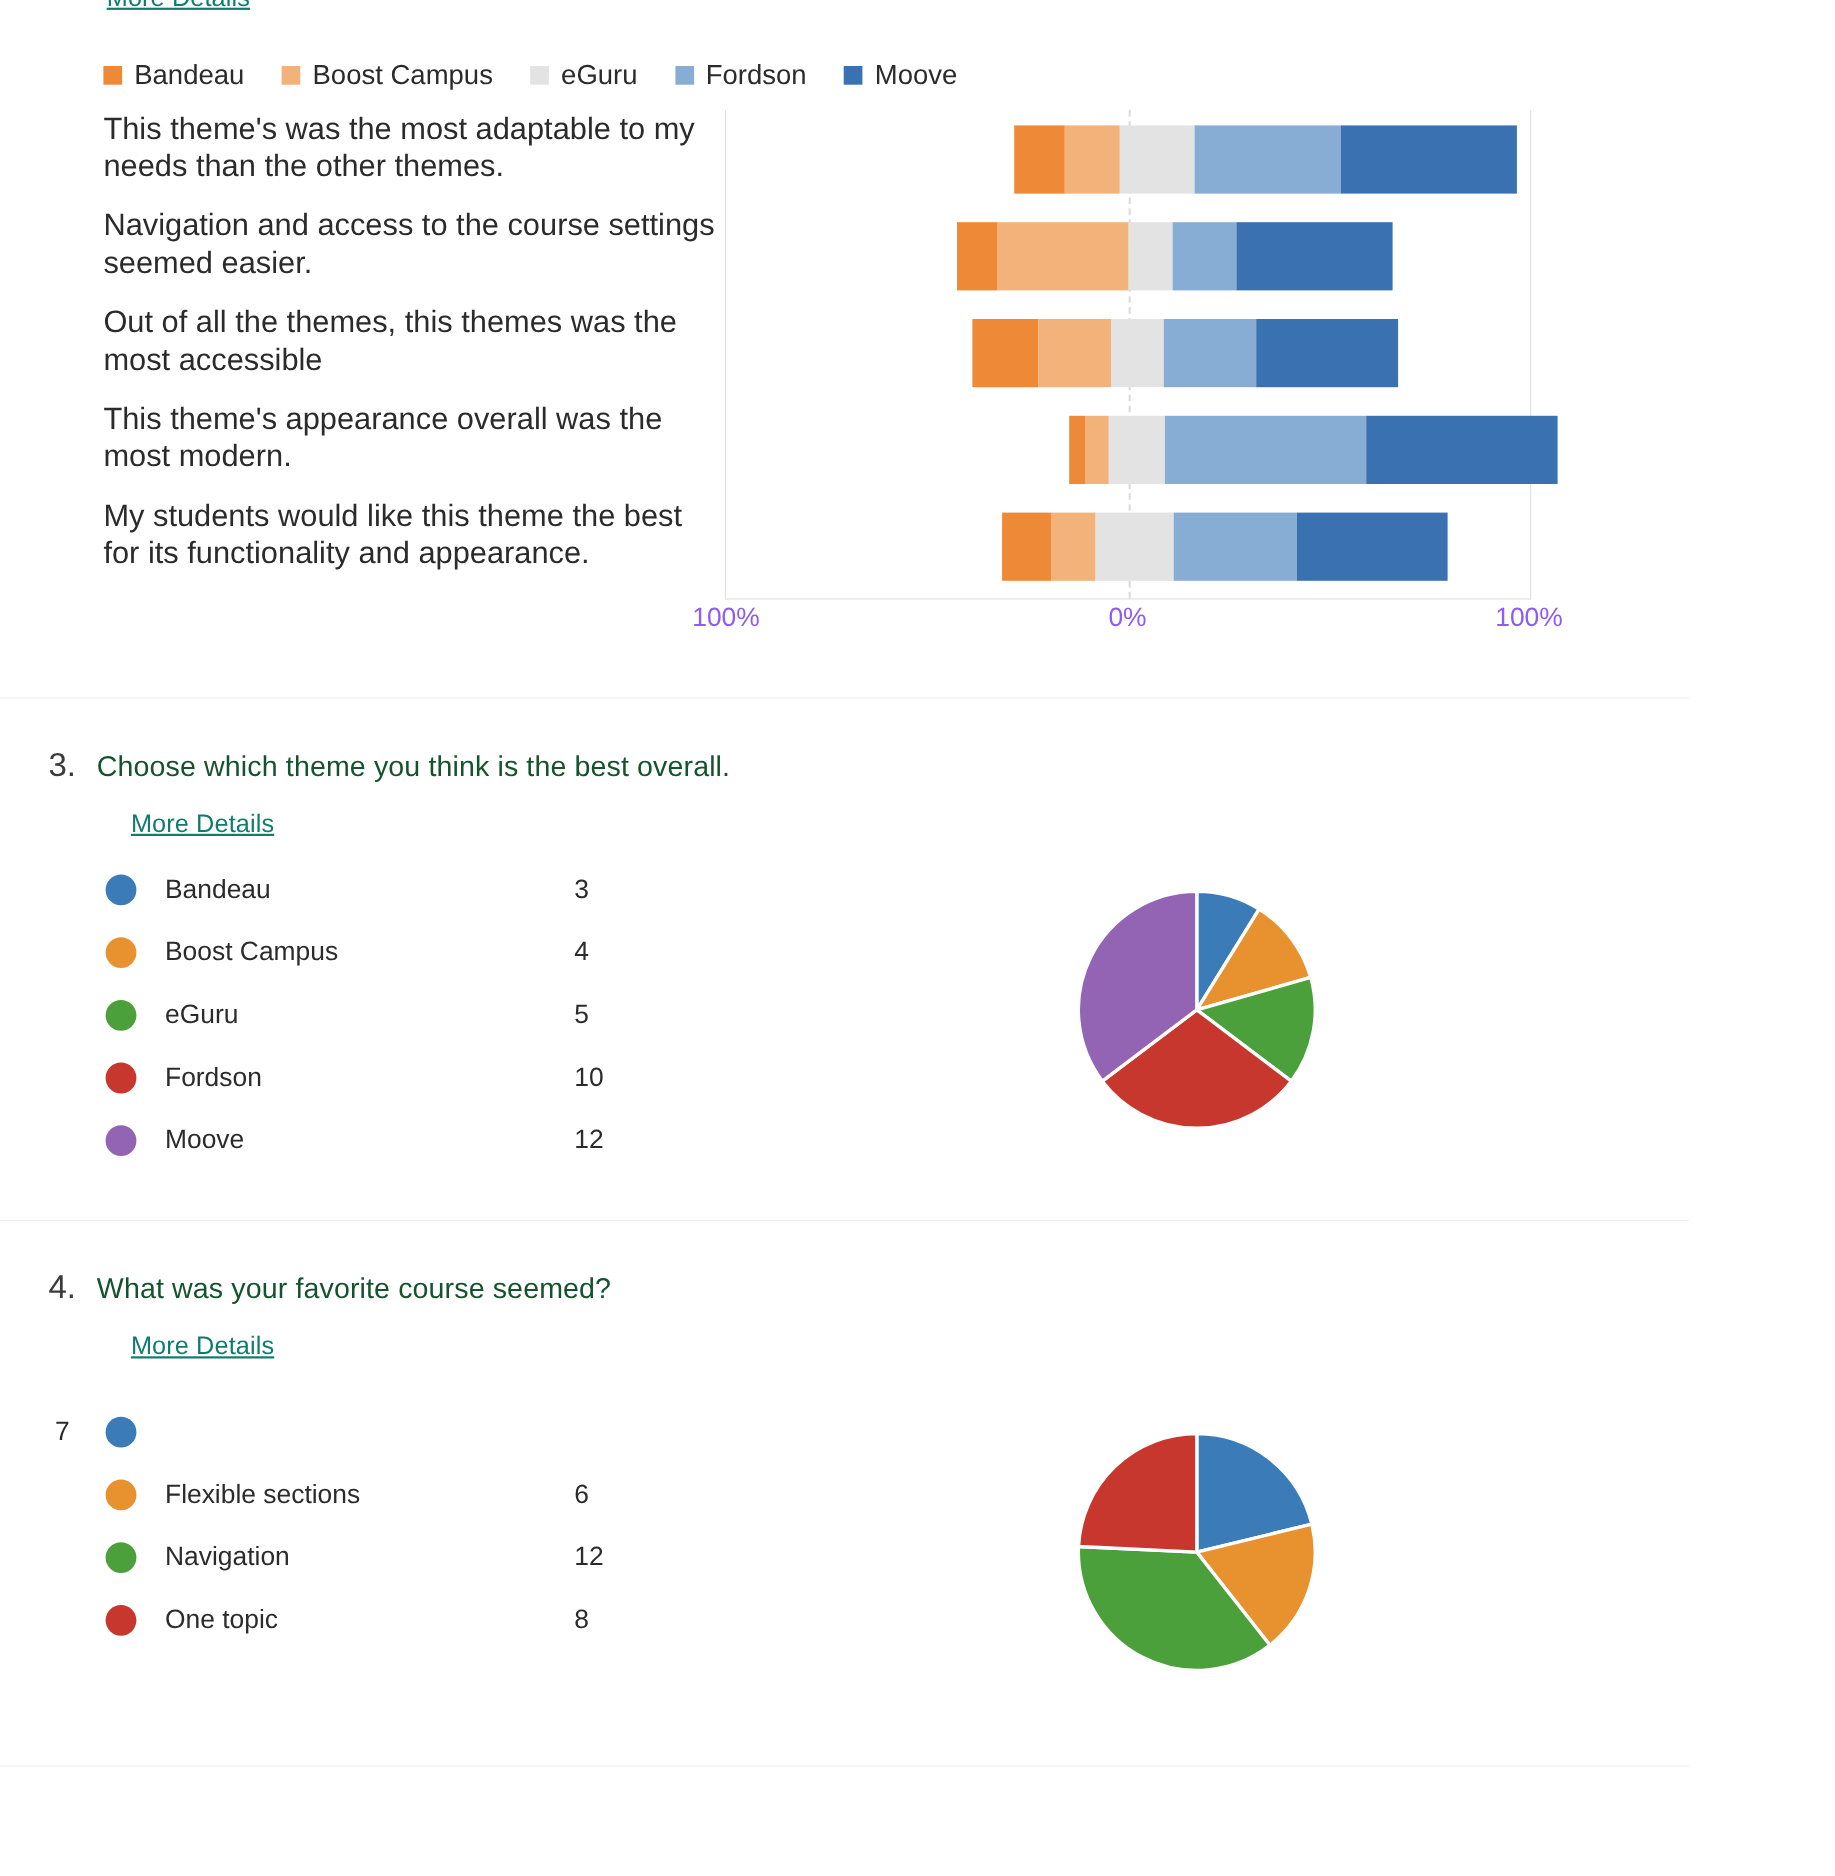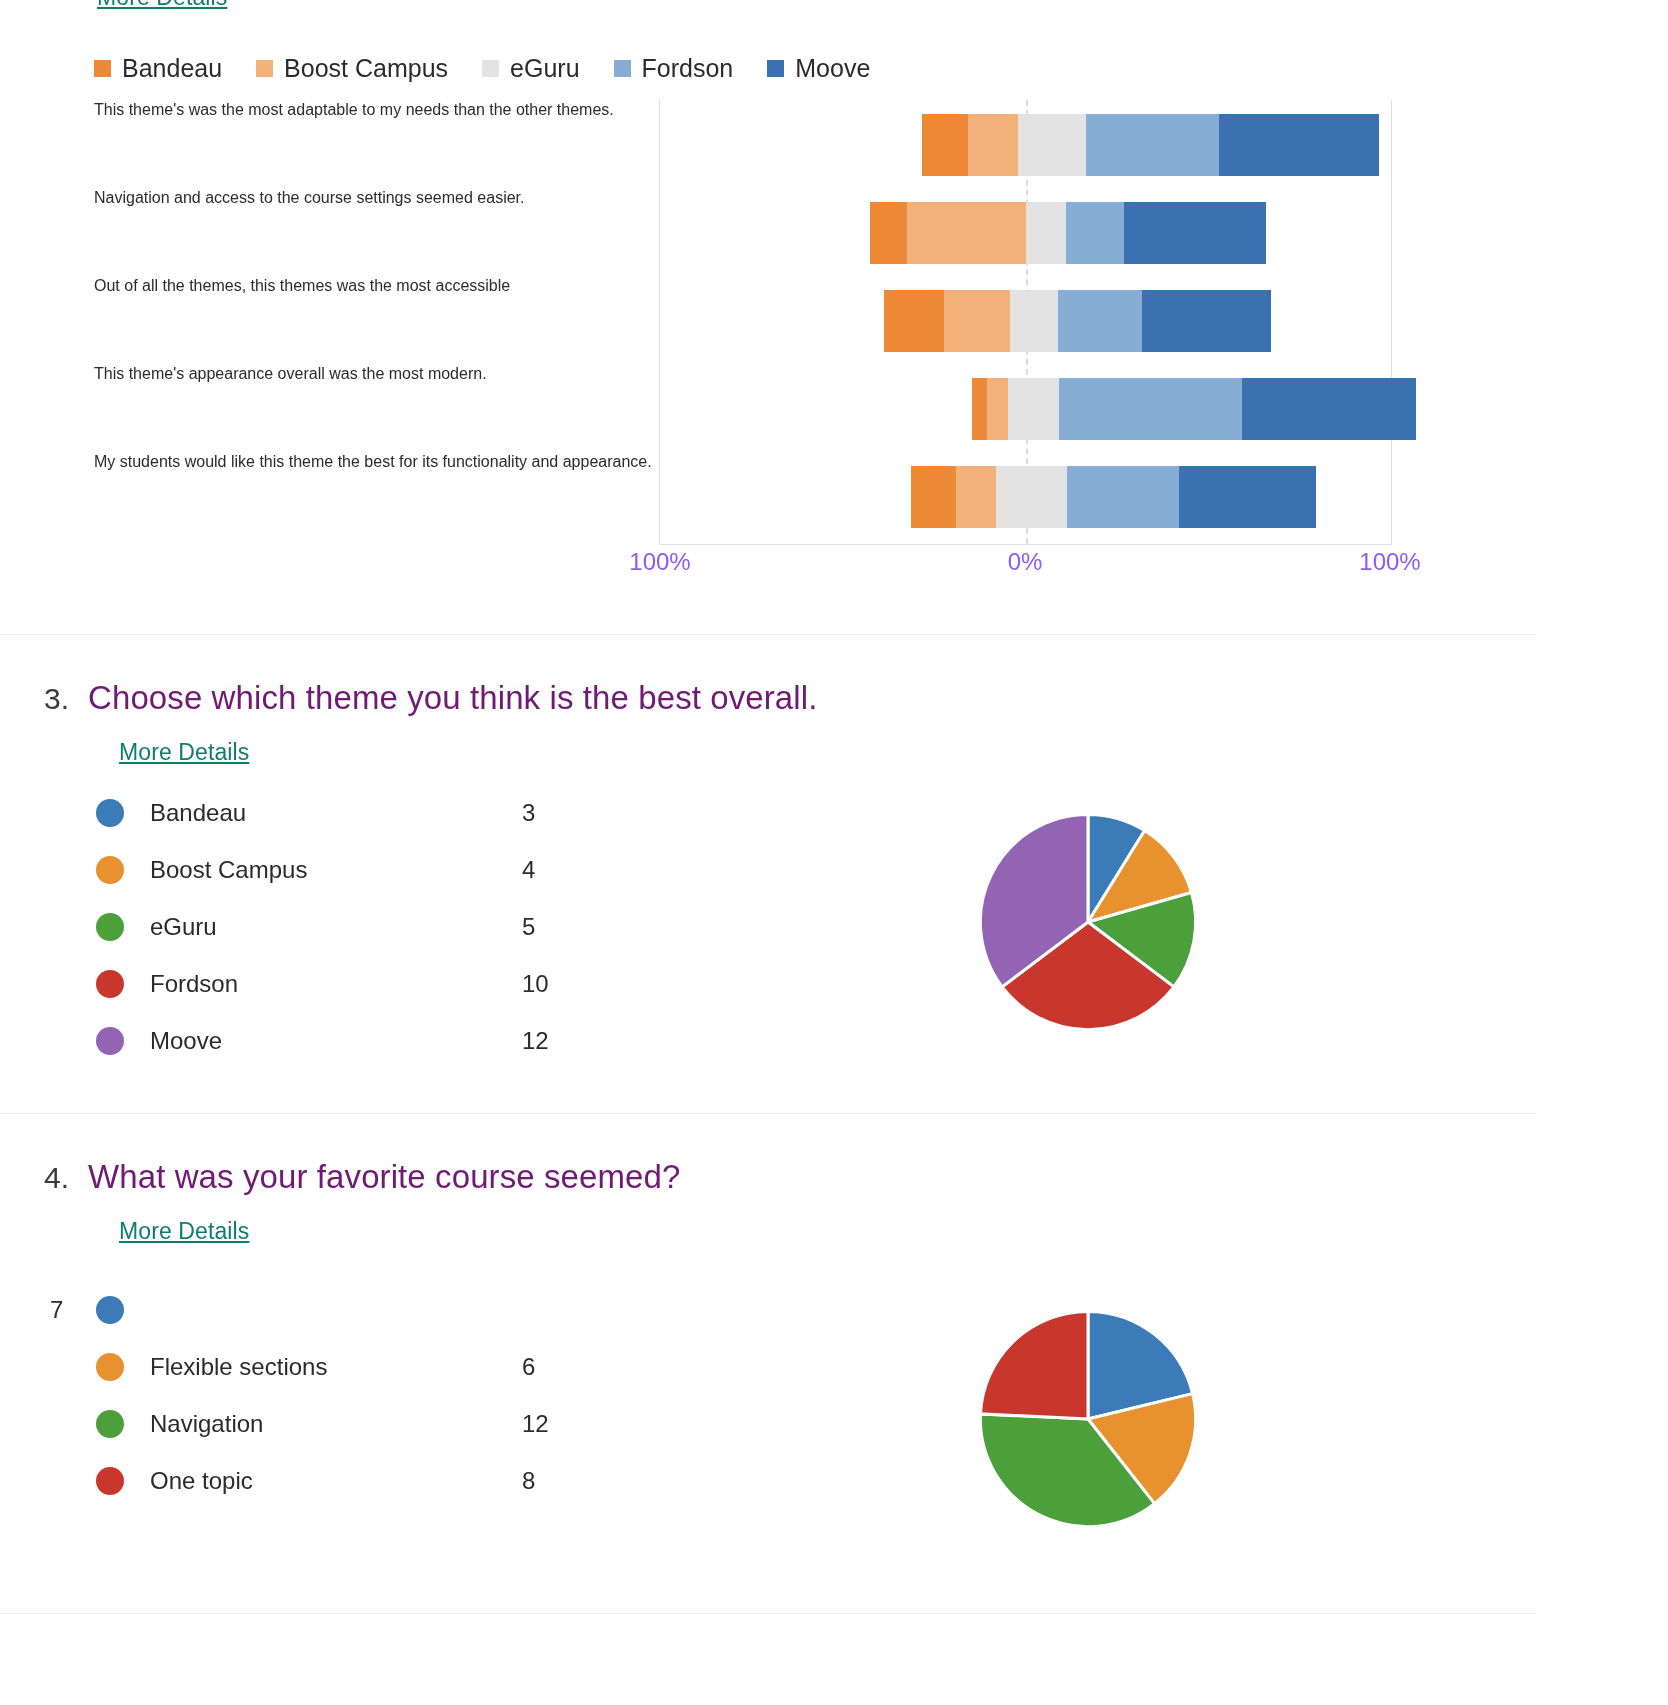--- a/index.html
+++ b/index.html
@@ -68,21 +68,21 @@
     position: relative;
     margin-top: 32px;
     height: 490px;
   }
   .div-rows {
     position: absolute;
     left: 72px; top: 0;
     width: 560px;
   }
   .div-row-label {
-    font-size: 16px;
+    font-size: 28px;
     line-height: 1.22;
     color: #2b2b2b;
     height: 88px;
     margin-bottom: 0;
     display: block;
   }
   .plot {
     position: absolute;
     left: 637px;
     top: 0;
@@ -128,22 +128,22 @@
     padding-left: 22px;
     padding-top: 44px;
   }
   .qnum {
     font-size: 30px;
     color: #3b3b3b;
     width: 44px;
     flex: 0 0 auto;
   }
   .qtitle {
-    font-size: 33px;
-    color: #701a75;
+    font-size: 26px;
+    color: #14532d;
     letter-spacing: .1px;
   }
   .q-moredetails { margin: 22px 0 0 97px; }
 
   .qbody {
     display: flex;
     align-items: flex-start;
     margin-top: 18px;
   }
   .optlist { width: 640px; padding-left: 74px; flex: 0 0 auto; }

